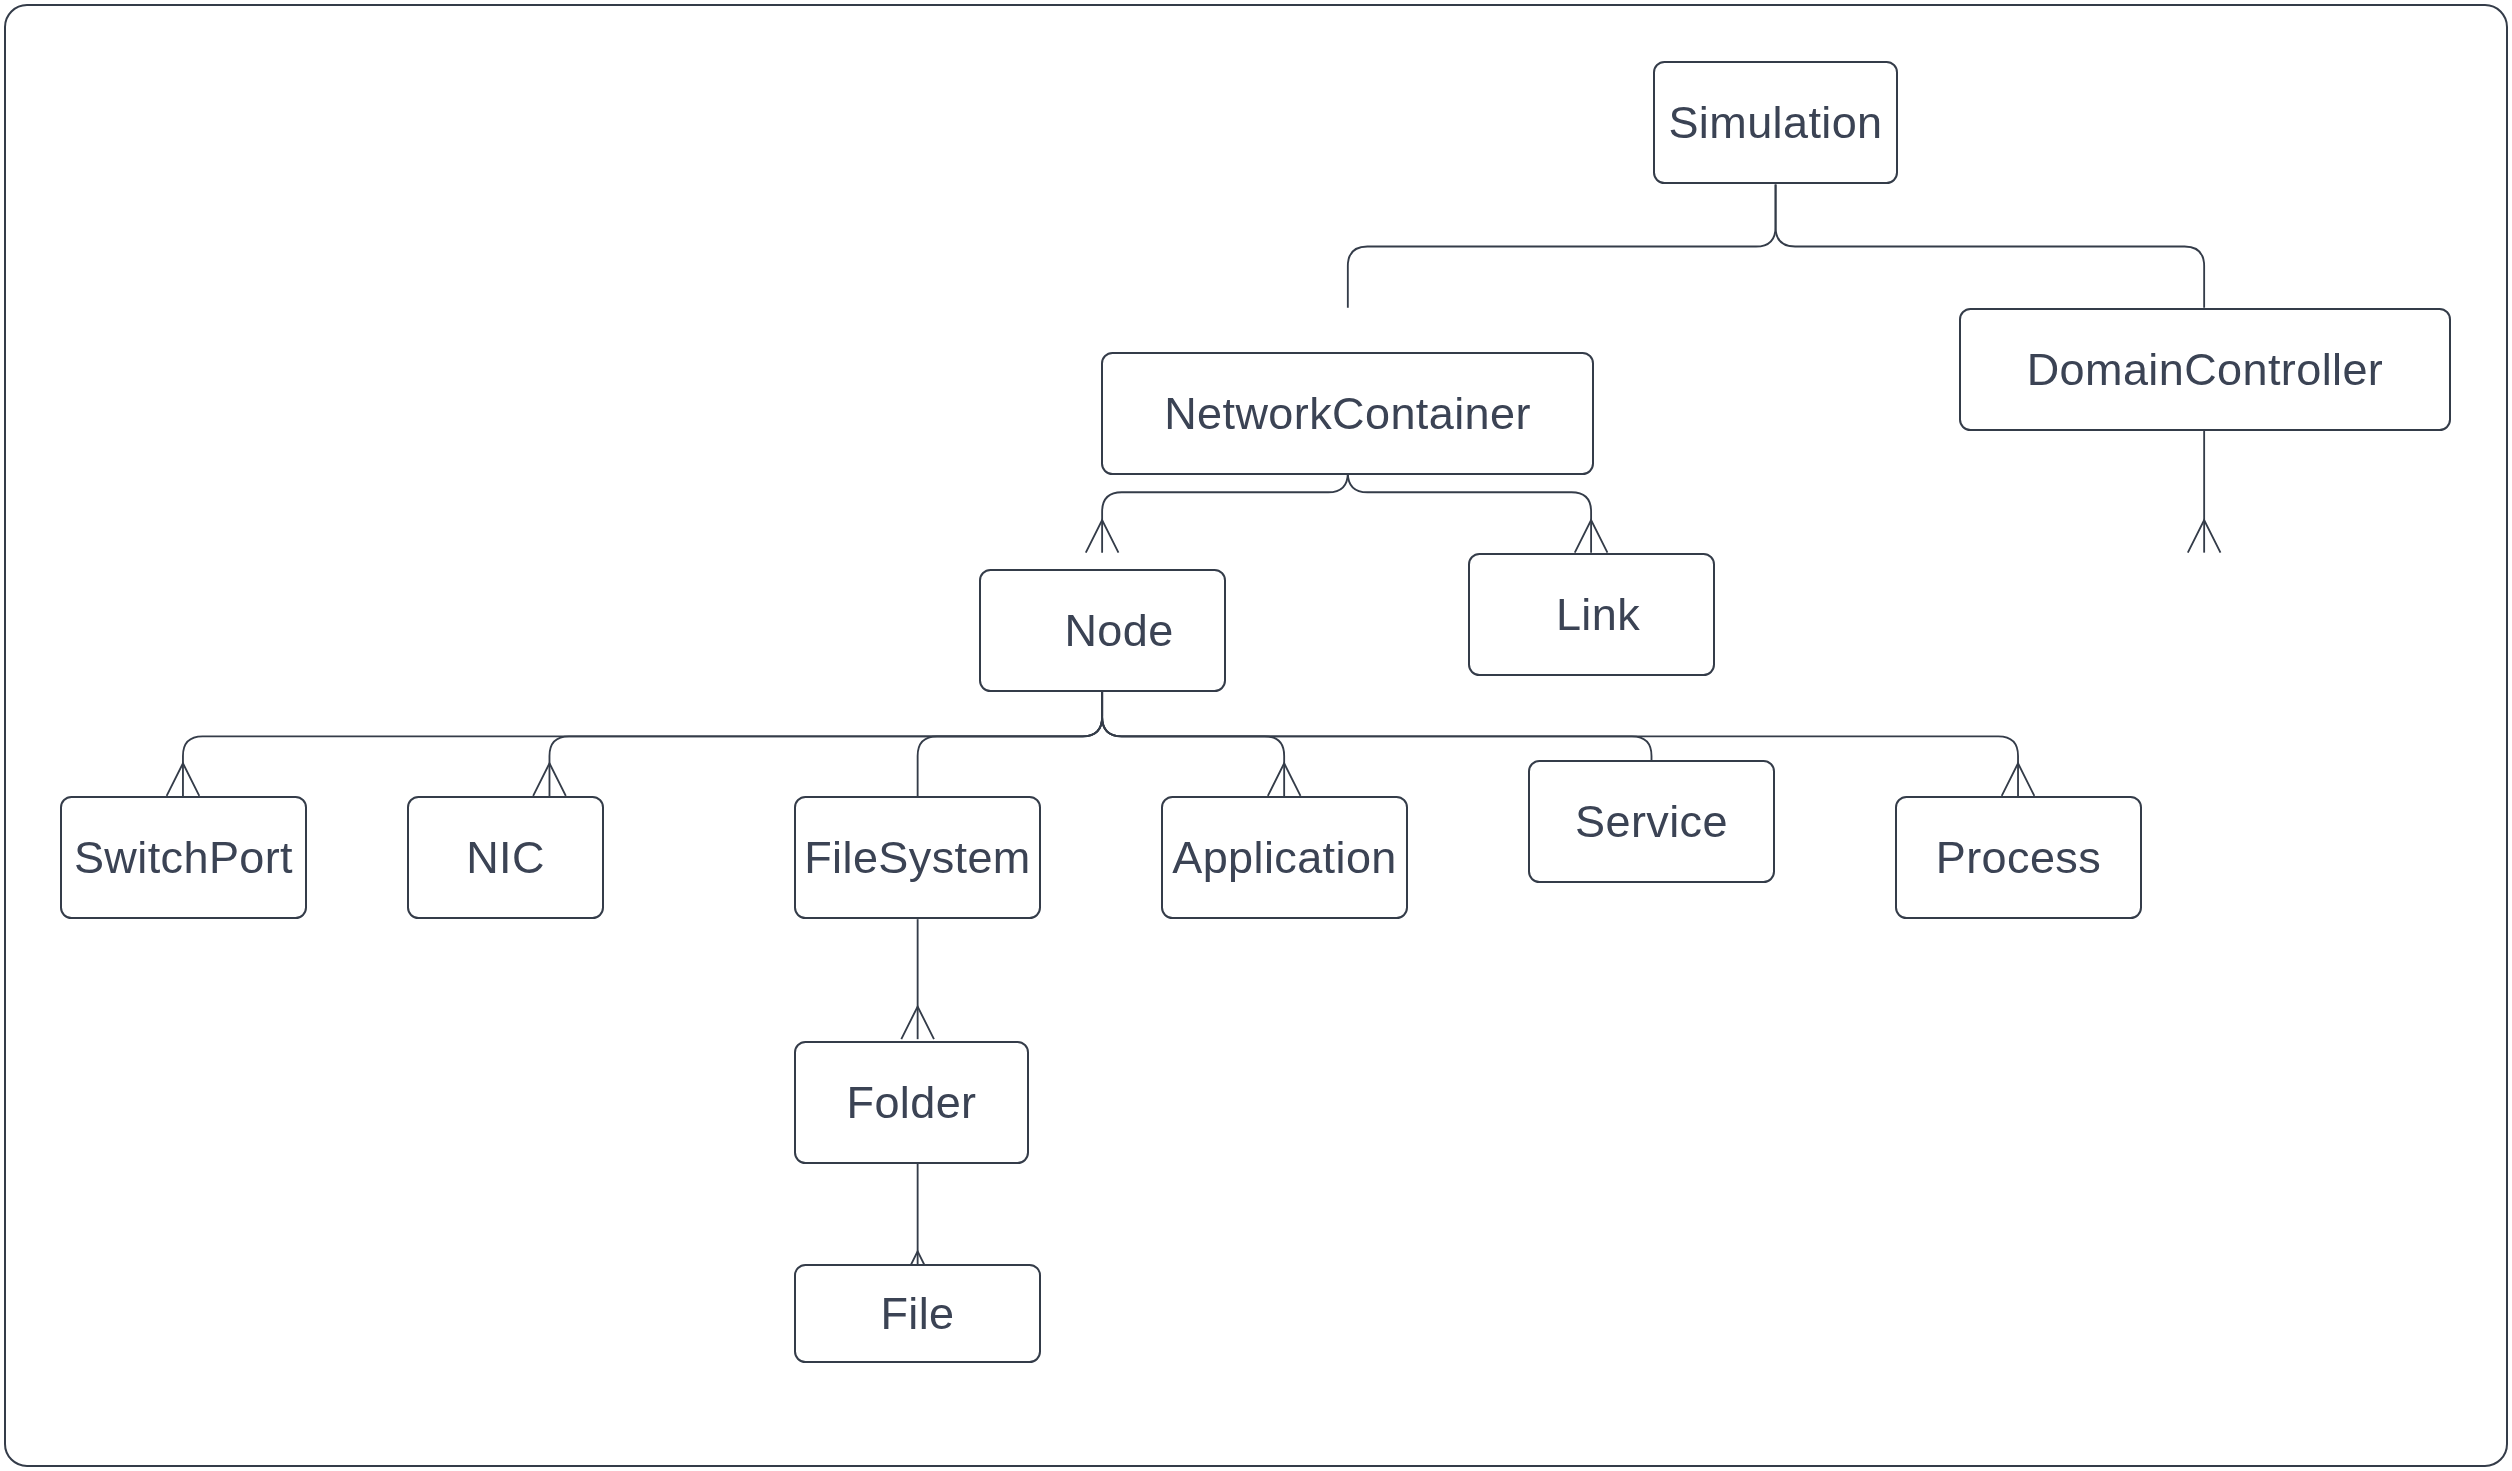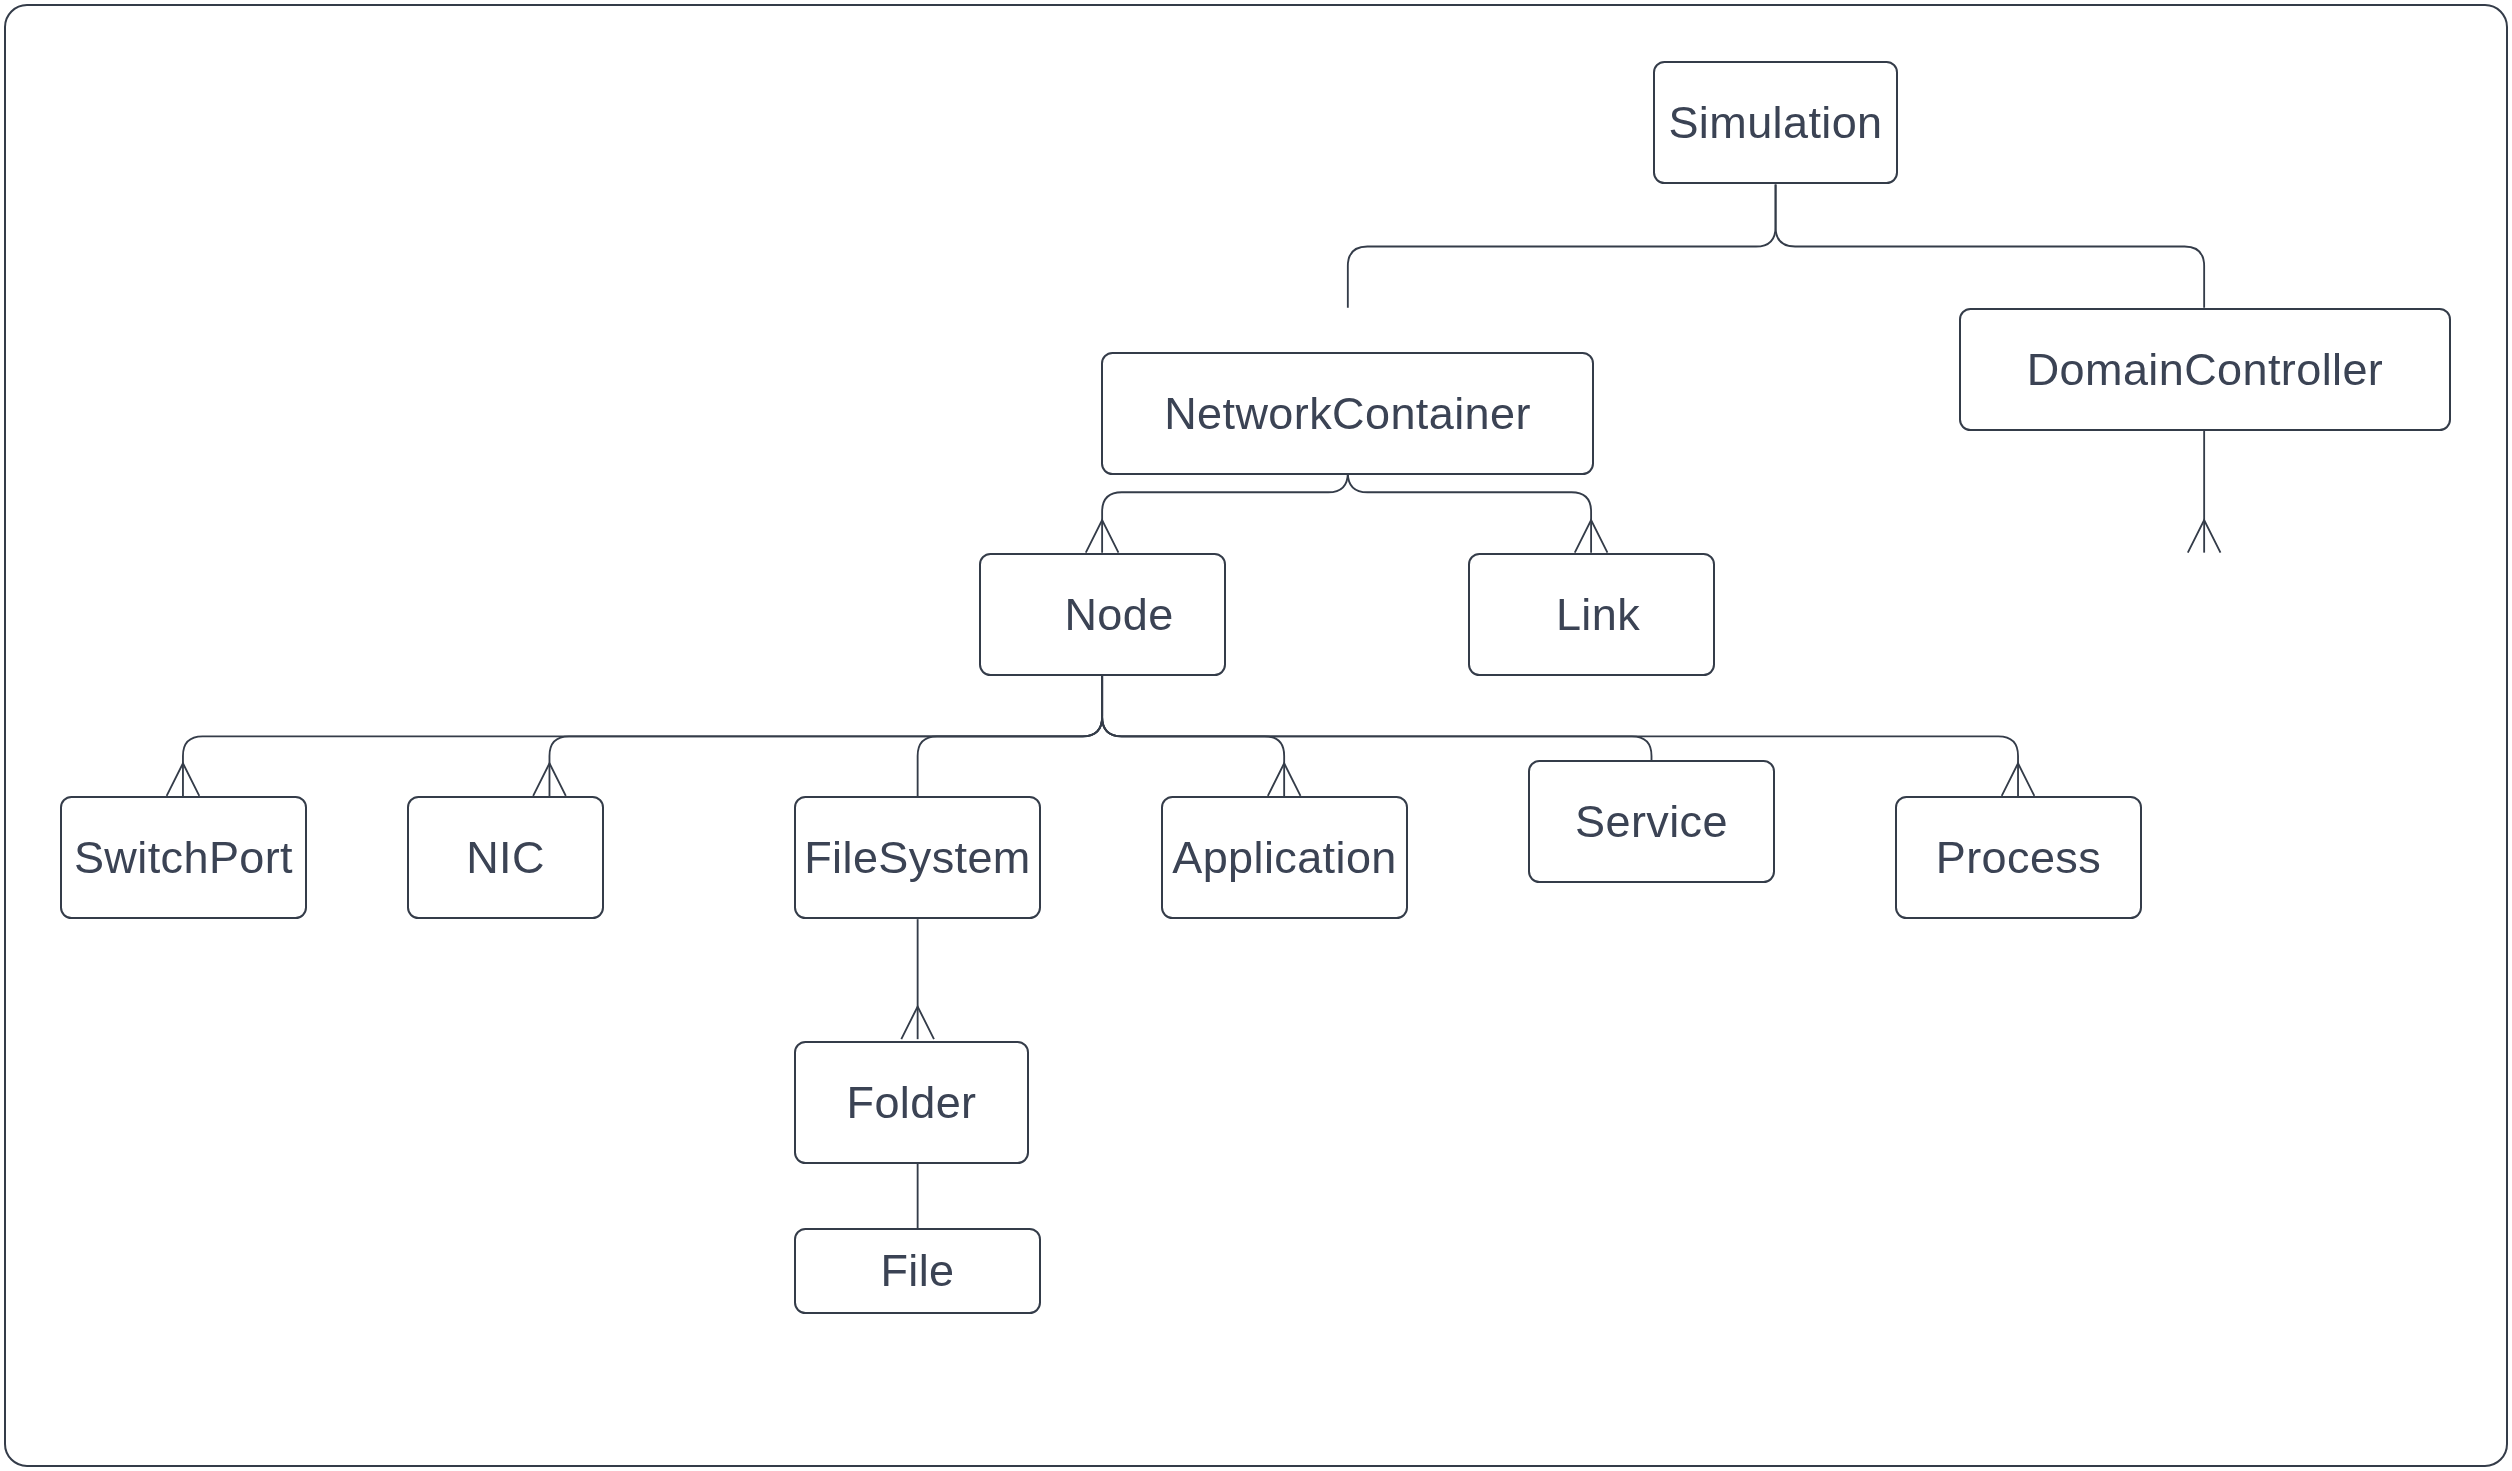--- a/index.html
+++ b/index.html
@@ -106,21 +106,21 @@
   </div>
 
   <div class="node-box" style="left:1101px; top:308px; width:493px; height:123px;margin-top:44px;">
     <span>NetworkContainer</span>
   </div>
 
   <div class="node-box" style="left:1959px; top:308px; width:492px; height:123px;">
     <span>DomainController</span>
   </div>
 
-  <div class="node-box" style="left:979px; top:553px; width:247px; height:123px;padding-left:33px;">
+  <div class="node-box" style="left:979px; top:569px; width:247px; height:123px;padding-left:33px;">
     <span>Node</span>
   </div>
 
   <div class="node-box" style="left:1468px; top:553px; width:247px; height:123px;padding-left:13px;">
     <span>Link</span>
   </div>
 
 
   <div class="node-box" style="left:60px;   top:796px; width:247px; height:123px;">
     <span>SwitchPort</span>
@@ -143,19 +143,19 @@
   </div>
 
   <div class="node-box" style="left:1895px; top:796px; width:247px; height:123px;">
     <span>Process</span>
   </div>
 
   <div class="node-box" style="left:794px;  top:1041px; width:235px; height:123px;">
     <span>Folder</span>
   </div>
 
-  <div class="node-box" style="left:794px;  top:1228px; width:247px; height:86px;">
+  <div class="node-box" style="left:794px;  top:1264px; width:247px; height:99px;">
     <span>File</span>
   </div>
 
   <div id="outer-frame"></div>
 </div>
 
 
 </body></html>

